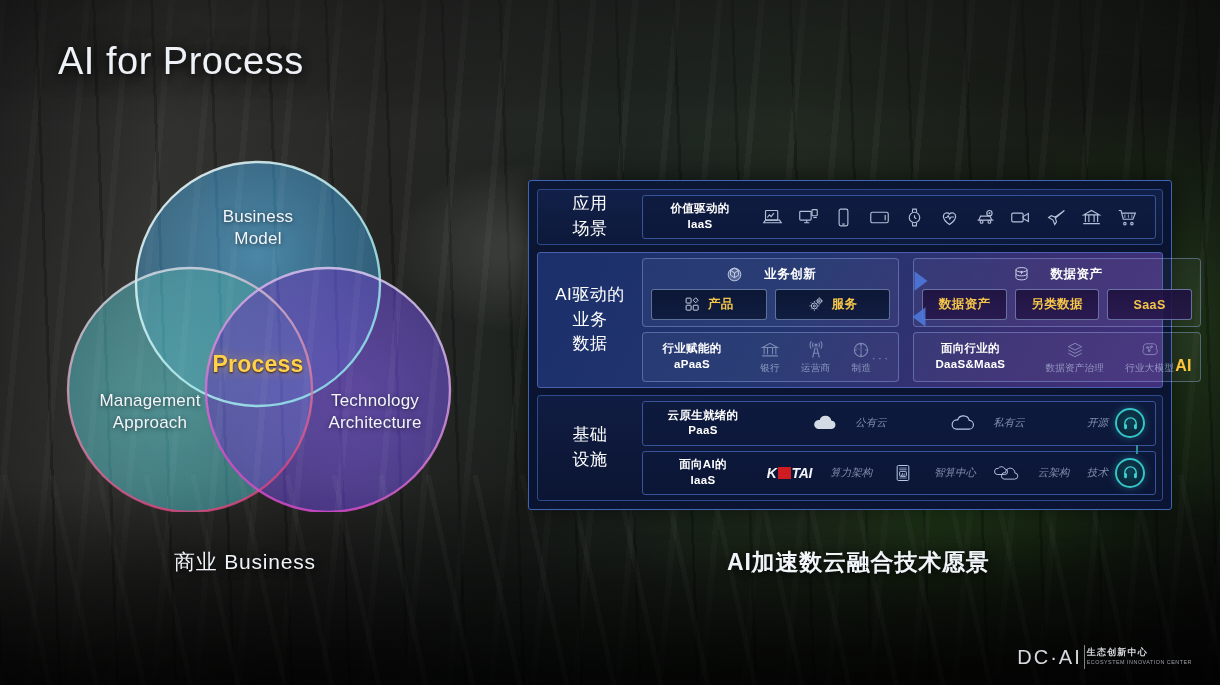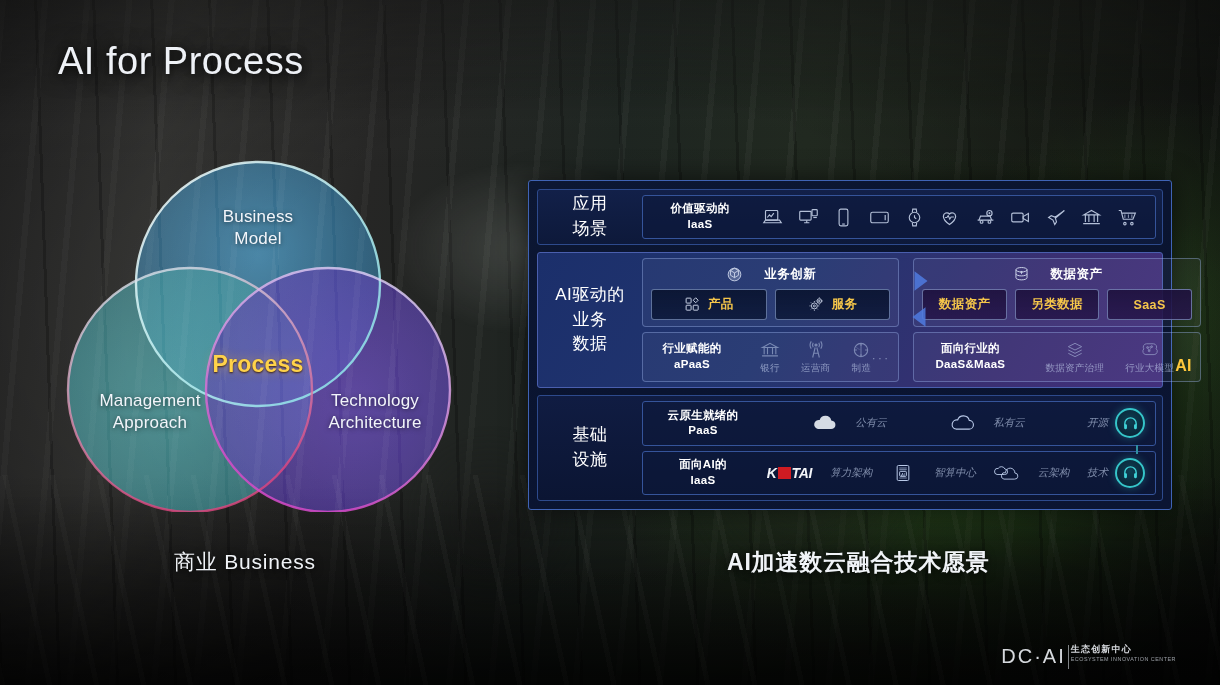--- a/index.html
+++ b/index.html
@@ -209,22 +209,22 @@
   .badge-connector {
     position: absolute; right: 17px; top: 100%; width: 2px; height: 9px;
     background: #2f8fa0; z-index: 3;
   }
   .kuntai { display: flex; align-items: center; gap: 1px; }
   .kt-k, .kt-tai { color: #f2f4f8; font-size: 14px; font-weight: 700; letter-spacing: -.3px; }
   .kt-block { width: 13px; height: 12px; background: #cf1b22; display: inline-block; }
 
   
   .footer {
-    position: absolute; right: 44px; bottom: 16px;
-    display: flex; align-items: flex-start; gap: 2px; opacity: .92;
+    position: absolute; right: 28px; bottom: 16px;
+    display: flex; align-items: center; gap: 2px; opacity: .92;
   }
   .f-dcai { color: #e8ebf0; font-size: 20px; letter-spacing: 2px; font-weight: 400; }
   .f-bar { width: 1px; height: 24px; background: rgba(230,235,242,.6); }
   .f-txt { line-height: 1.1; }
   .f-cn { color: #e8ebf0; font-size: 9px; letter-spacing: 1.2px; font-weight: 700; }
   .f-en { color: rgba(220,226,235,.72); font-size: 5.4px; letter-spacing: .5px; margin-top: 2px; }
 </style>
 </head>
 <body>
 

